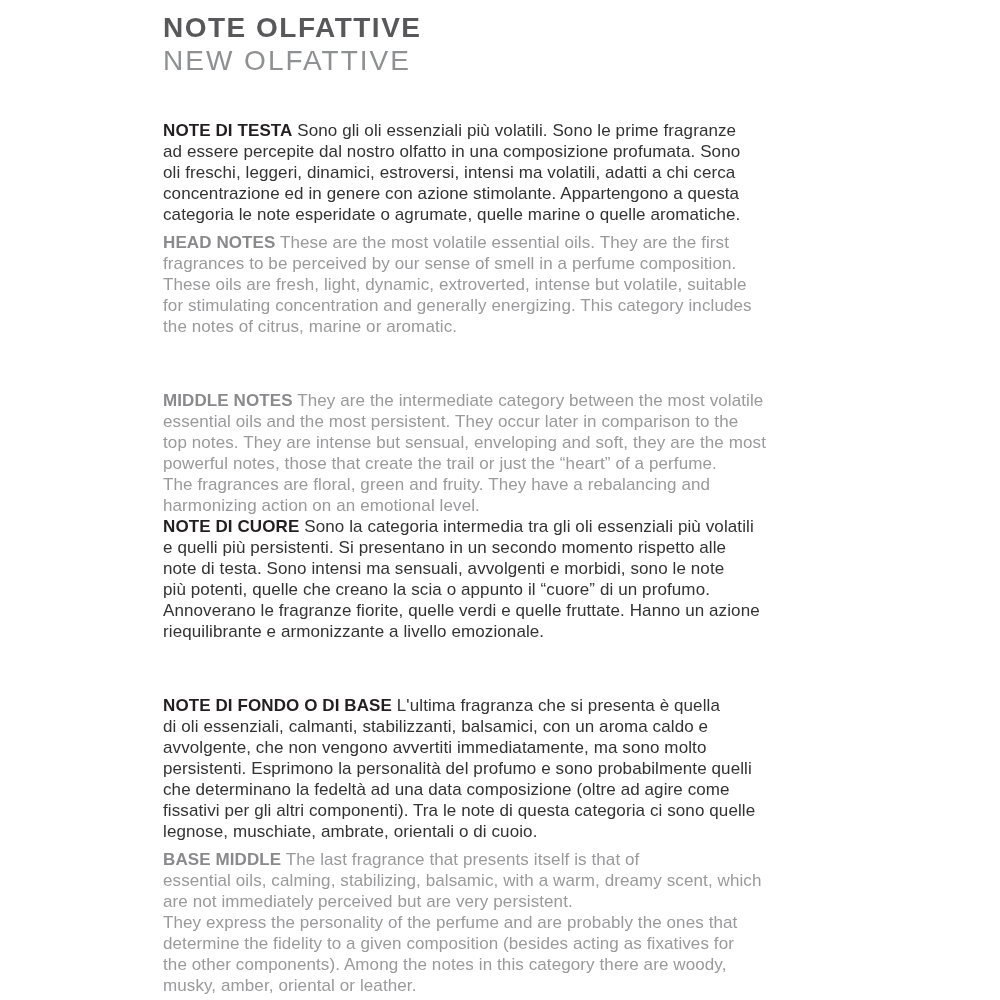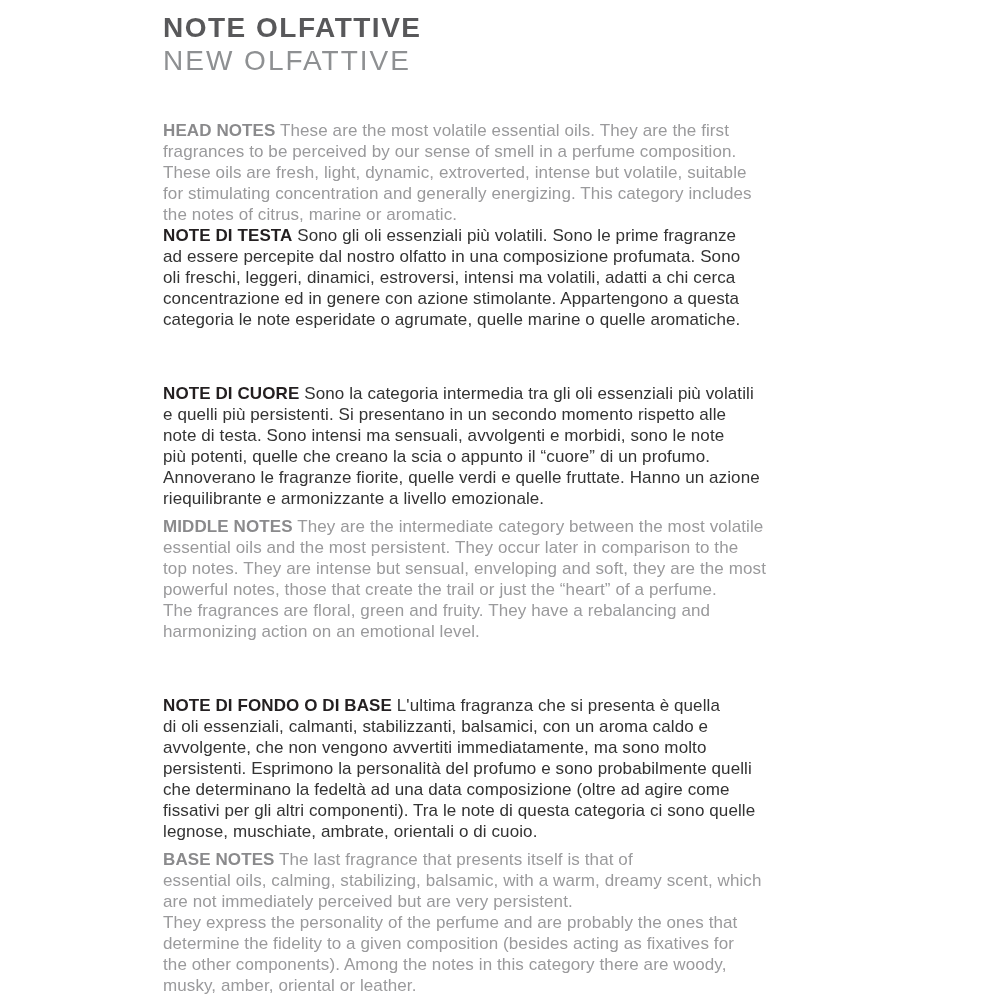--- a/index.html
+++ b/index.html
@@ -64,56 +64,56 @@
 
 <div class="page">
   <div class="content">
 
     <header class="doc-header">
       <h1 class="title-it">NOTE OLFATTIVE</h1>
       <h2 class="title-en">NEW OLFATTIVE</h2>
     </header>
 
     <section class="note-section">
+      <p class="para it"><strong class="lead-it">NOTE DI TESTA</strong> <span class="body-it">Sono gli oli essenziali più volatili. Sono le prime fragranze
+ad essere percepite dal nostro olfatto in una composizione profumata. Sono
+oli freschi, leggeri, dinamici, estroversi, intensi ma volatili, adatti a chi cerca
+concentrazione ed in genere con azione stimolante. Appartengono a questa
+categoria le note esperidate o agrumate, quelle marine o quelle aromatiche.</span></p>
       <p class="para en"><strong class="lead-en">HEAD NOTES</strong> <span class="body-en">These are the most volatile essential oils. They are the first
 fragrances to be perceived by our sense of smell in a perfume composition.
 These oils are fresh, light, dynamic, extroverted, intense but volatile, suitable
 for stimulating concentration and generally energizing. This category includes
 the notes of citrus, marine or aromatic.</span></p>
-      <p class="para it"><strong class="lead-it">NOTE DI TESTA</strong> <span class="body-it">Sono gli oli essenziali più volatili. Sono le prime fragranze
-ad essere percepite dal nostro olfatto in una composizione profumata. Sono
-oli freschi, leggeri, dinamici, estroversi, intensi ma volatili, adatti a chi cerca
-concentrazione ed in genere con azione stimolante. Appartengono a questa
-categoria le note esperidate o agrumate, quelle marine o quelle aromatiche.</span></p>
     </section>
 
     <section class="note-section">
+      <p class="para en"><strong class="lead-en">MIDDLE NOTES</strong> <span class="body-en">They are the intermediate category between the most volatile
+essential oils and the most persistent. They occur later in comparison to the
+top notes. They are intense but sensual, enveloping and soft, they are the most
+powerful notes, those that create the trail or just the “heart” of a perfume.
+The fragrances are floral, green and fruity. They have a rebalancing and
+harmonizing action on an emotional level.</span></p>
       <p class="para it"><strong class="lead-it">NOTE DI CUORE</strong> <span class="body-it">Sono la categoria intermedia tra gli oli essenziali più volatili
 e quelli più persistenti. Si presentano in un secondo momento rispetto alle
 note di testa. Sono intensi ma sensuali, avvolgenti e morbidi, sono le note
 più potenti, quelle che creano la scia o appunto il “cuore” di un profumo.
 Annoverano le fragranze fiorite, quelle verdi e quelle fruttate. Hanno un azione
 riequilibrante e armonizzante a livello emozionale.</span></p>
-      <p class="para en"><strong class="lead-en">MIDDLE NOTES</strong> <span class="body-en">They are the intermediate category between the most volatile
-essential oils and the most persistent. They occur later in comparison to the
-top notes. They are intense but sensual, enveloping and soft, they are the most
-powerful notes, those that create the trail or just the “heart” of a perfume.
-The fragrances are floral, green and fruity. They have a rebalancing and
-harmonizing action on an emotional level.</span></p>
     </section>
 
     <section class="note-section">
       <p class="para it"><strong class="lead-it">NOTE DI FONDO O DI BASE</strong> <span class="body-it">L'ultima fragranza che si presenta è quella
 di oli essenziali, calmanti, stabilizzanti, balsamici, con un aroma caldo e
 avvolgente, che non vengono avvertiti immediatamente, ma sono molto
 persistenti. Esprimono la personalità del profumo e sono probabilmente quelli
 che determinano la fedeltà ad una data composizione (oltre ad agire come
 fissativi per gli altri componenti). Tra le note di questa categoria ci sono quelle
 legnose, muschiate, ambrate, orientali o di cuoio.</span></p>
-      <p class="para en"><strong class="lead-en">BASE NOTES</strong> <span class="body-en">The last fragrance that presents itself is that of
+      <p class="para en"><strong class="lead-en">BASE MIDDLE</strong> <span class="body-en">The last fragrance that presents itself is that of
 essential oils, calming, stabilizing, balsamic, with a warm, dreamy scent, which
 are not immediately perceived but are very persistent.
 They express the personality of the perfume and are probably the ones that
 determine the fidelity to a given composition (besides acting as fixatives for
 the other components). Among the notes in this category there are woody,
 musky, amber, oriental or leather.</span></p>
     </section>
 
   </div>
 </div>

